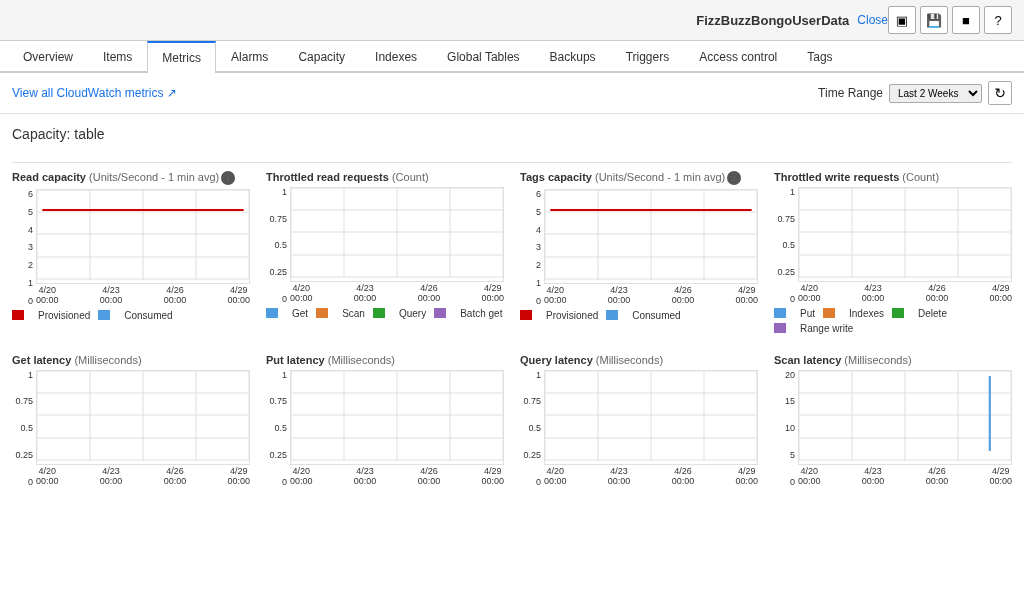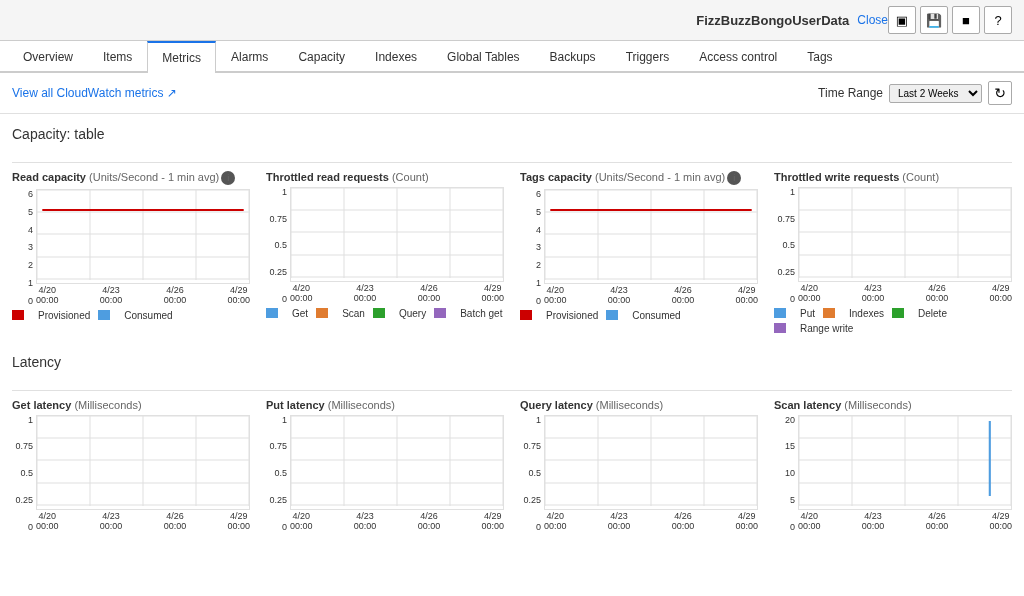--- a/index.html
+++ b/index.html
@@ -337,21 +337,20 @@
               </span>
               <span class="legend-item">
                 <span class="legend-color" style="background: rgb(148, 103, 189);"></span>
                 <span>Range write</span>
               </span>
             </div>
           </div>
         </div>
       </div>
       <div>
-        <div class="section-title">Latency</div>
         <div class="charts-grid">
           <div class="chart-container">
             <div class="chart-title"><b>Get latency</b> <span>(Milliseconds)</span></div>
             <div style="display: flex; align-items: stretch;">
               <div style="display: flex; flex-direction: column; justify-content: space-between; font-size: 9px; text-align: right; padding-right: 3px; width: 24px; min-height: 90px;">
                 <div>1</div>
                 <div>0.75</div>
                 <div>0.5</div>
                 <div>0.25</div>
                 <div>0</div>

